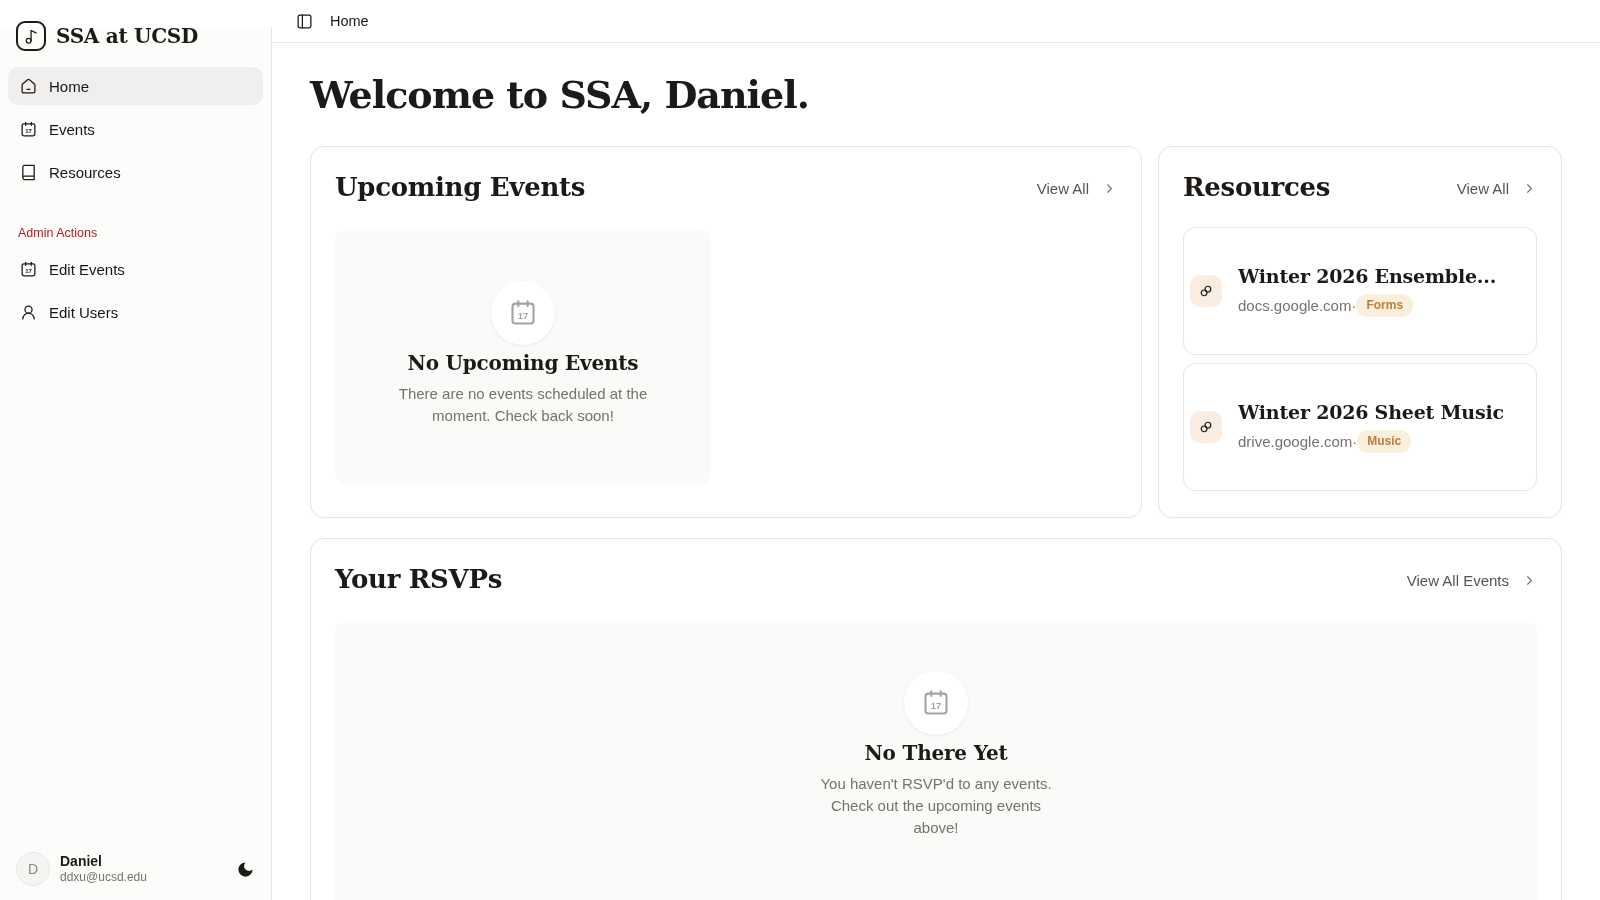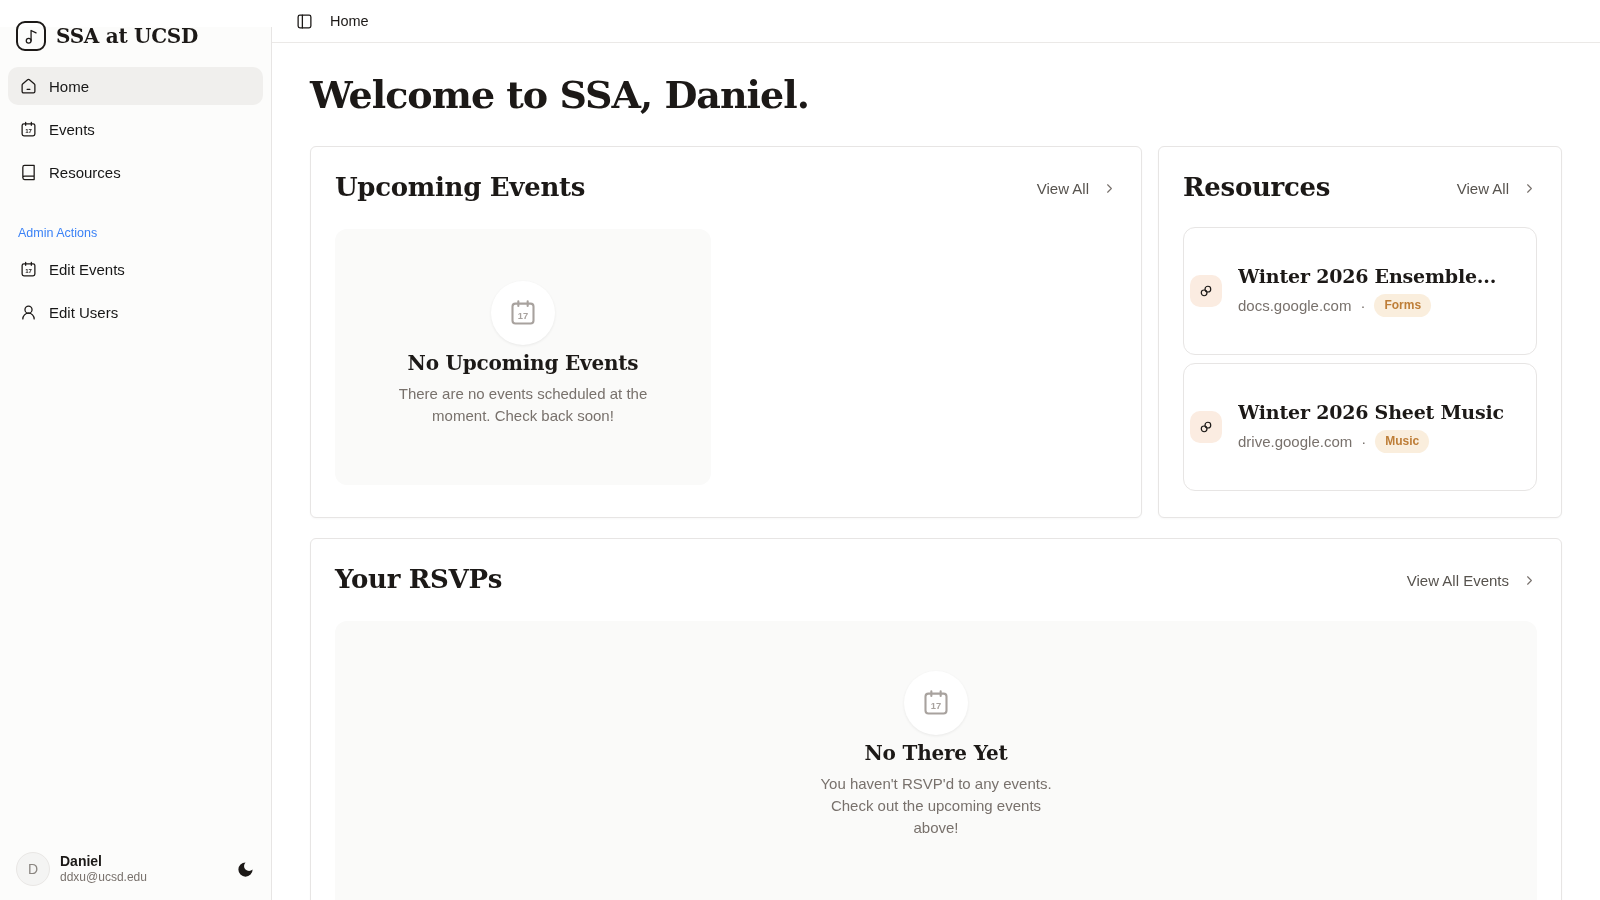--- a/index.html
+++ b/index.html
@@ -28,21 +28,21 @@
   .logo-title { font-size:20px; letter-spacing:-0.3px; }
 
   .nav-item {
     display:flex; align-items:center; gap:12px;
     height:38px; padding:0 12px; border-radius:10px;
     font-size:15px; color:#171717; margin-bottom:5px; cursor:pointer;
   }
   .nav-item.active { background:#f0efed; }
   .nav-item .ni { width:17px; height:17px; flex:none; color:#1c1917; }
 
-  .section-label { font-size:12.5px; color:#3b82f6; margin:30px 0 10px 10px; }
+  .section-label { font-size:12.5px; color:#b91c1c; margin:30px 0 10px 10px; }
 
   .sidebar-footer { margin-top:auto; display:flex; align-items:center; gap:10px; padding:0 8px; cursor:pointer; }
   .avatar {
     width:34px; height:34px; border-radius:50%; flex:none;
     background:#f4f4f3; border:1px solid #e9e7e5; color:#8a8580;
     display:flex; align-items:center; justify-content:center; font-size:14px;
   }
   .user-name { font-size:14px; font-weight:700; line-height:1.2; }
   .user-email { font-size:12px; color:#78716c; line-height:1.3; }
   .theme-toggle { margin-left:auto; color:#1c1917; cursor:pointer; display:flex; }
@@ -54,21 +54,21 @@
     display:flex; align-items:center; gap:17px; padding:0 24px;
   }
   .topbar-toggle { display:flex; color:#1c1917; cursor:pointer; }
   .topbar-crumb { font-size:14.5px; color:#1c1917; }
 
   .content { flex:1; padding:26px 38px 0; overflow:hidden; }
   .welcome { font-size:38px; letter-spacing:-1px; line-height:1.35; margin-bottom:26px; }
 
   .cards-row { display:flex; gap:16px; margin-bottom:20px; }
   .card {
-    background:#fff; border:1px solid #e7e5e4; border-radius:6px;
+    background:#fff; border:1px solid #e7e5e4; border-radius:14px;
     padding:24px; box-shadow:0 1px 2px rgba(0,0,0,0.03);
   }
   .card-upcoming { width:832px; height:372px; flex:none; }
   .card-resources { flex:1; height:372px; min-width:0; }
   .card-head { display:flex; align-items:center; justify-content:space-between; }
   .card-title { font-size:26px; letter-spacing:-0.3px; line-height:1.3; }
   .view-all {
     display:flex; align-items:center; gap:13px;
     color:#57534e; font-size:15px; cursor:pointer; white-space:nowrap;
   }
@@ -98,21 +98,21 @@
   }
   .resource-item + .resource-item { margin-top:8px; }
   .resource-list { margin-top:22px; }
   .resource-icon {
     width:32px; height:32px; border-radius:10px; background:#fbece1;
     display:flex; align-items:center; justify-content:center; color:#1c1917; flex:none;
   }
   .resource-icon svg { width:16px; height:16px; }
   .resource-body { min-width:0; }
   .resource-title { font-size:19px; letter-spacing:-0.2px; white-space:nowrap; overflow:hidden; text-overflow:ellipsis; }
-  .resource-meta { display:flex; align-items:center; gap:9px; margin-top:7px; font-size:15px; color:#78716c; }
+  .resource-meta { display:flex; align-items:center; gap:0; margin-top:7px; font-size:15px; color:#78716c; }
   .badge {
     background:#faeedd; color:#be7e38; font-size:12px; font-weight:600;
     padding:3px 10px; border-radius:999px; line-height:1.4;
   }
 
   .card-rsvps { width:100%; height:460px; }
 
   svg.lucide { fill:none; stroke:currentColor; stroke-width:1.8; stroke-linecap:round; stroke-linejoin:round; }
   svg.lucide text { stroke:none; fill:currentColor; }
 </style>

